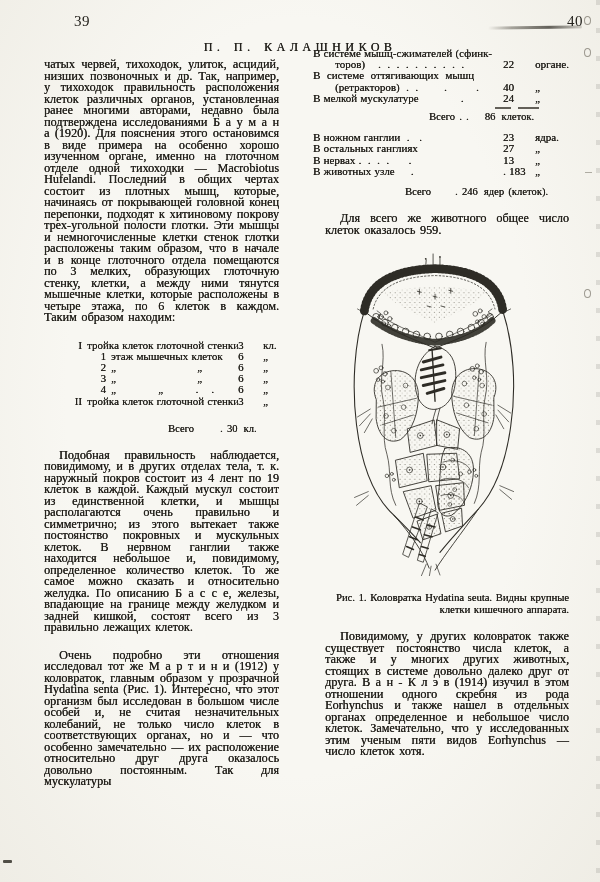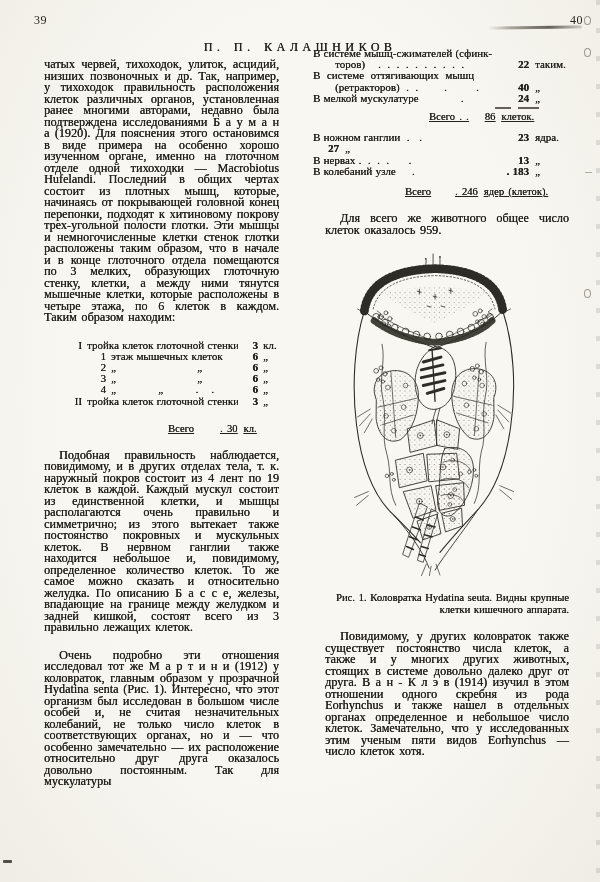--- a/index.html
+++ b/index.html
@@ -9,21 +9,21 @@
     font-family:"Liberation Serif","DejaVu Serif",serif;
     color:#24221d;
     -webkit-font-smoothing:antialiased;
   }
   .page{
     position:relative;width:600px;height:882px;overflow:hidden;
     background:radial-gradient(ellipse at 50% 45%, #f8f7f2 55%, #efede5 100%);
   }
   
   .header{position:absolute;top:10px;left:0;right:0;height:20px;}
-  .pg-num{position:absolute;top:3px;font-size:12px;letter-spacing:.5px;}
+  .pg-num{position:absolute;top:3px;font-size:15px;letter-spacing:.5px;margin-left:40px;}
   .pg-left{left:34px;}
   .pg-right{right:17px;}
   .run-title{
     position:absolute;left:0;right:0;top:2px;text-align:center;
     font-size:12px;letter-spacing:4.5px;word-spacing:2px;
     text-shadow:.25px 0 0 currentColor;
     margin-top:28px;
   }
   
   .smudge{
@@ -50,25 +50,25 @@
   .col p.cont{text-indent:0;}
   
   .tbl{font-size:11px;line-height:11.2px;word-spacing:.5px;text-shadow:.15px 0 0 currentColor;}
   .tbl-left{margin:14px 6px 0 38px;}
   .tbl-right{margin:5px 4px 0 4px;}
   .trow{display:flex;align-items:baseline;}
   .tnum{flex:none;width:16px;text-align:right;padding-right:5px;white-space:pre;}
   .trow.ind .tnum{width:40px;}
   .tlabel{flex:1;white-space:pre;overflow:hidden;}
   .trow.indent .tlabel{padding-left:22px;}
-  .tval{flex:none;width:26px;text-align:right;white-space:pre;font-weight:bold;}
+  .tval{flex:none;width:26px;white-space:pre;}
   .tunit{flex:none;width:46px;padding-left:6px;white-space:pre;}
   .tbl-left .tval{width:20px;}
   .tbl-left .tunit{width:26px;padding-left:5px;}
-  .ttotal{display:flex;align-items:flex-start;font-size:10.6px;line-height:11.2px;text-shadow:.15px 0 0 currentColor;text-decoration:underline;}
+  .ttotal{display:flex;align-items:flex-start;font-size:10.6px;line-height:11.2px;text-shadow:.15px 0 0 currentColor;}
   .ttotal .gap{display:inline-block;}
   .sum-rule{
     height:2px;margin:3px 0 2px 186px;width:44px;
     background:linear-gradient(90deg,rgba(50,46,38,.75) 0 16px,transparent 16px 23px,rgba(50,46,38,.75) 23px 44px);
   }
   
   .figure{margin-top:6px;height:324px;position:relative;}
   .figure svg{display:block;margin:0 auto 0 14px;}
   .fig-caption{
     text-align:right;font-size:10.6px;line-height:11.6px;
@@ -154,21 +154,21 @@
 
     <div class="tbl tbl-right">
       <div class="trow">
         <span class="tlabel">В системе мышц-сжимателей (сфинк-</span>
         <span class="tval"></span>
         <span class="tunit"></span>
       </div>
       <div class="trow indent">
         <span class="tlabel">торов)    .  .  .  .  .  .  .  .  .  .</span>
         <span class="tval">22</span>
-        <span class="tunit">таким.</span>
+        <span class="tunit">органе.</span>
       </div>
       <div class="trow">
         <span class="tlabel">В  системе  оттягивающих  мышц</span>
         <span class="tval"></span>
         <span class="tunit"></span>
       </div>
       <div class="trow indent">
         <span class="tlabel">(ретракторов)  .  .        .         .</span>
         <span class="tval">40</span>
         <span class="tunit">„</span>
@@ -191,30 +191,31 @@
     </div>
 
 
     <div class="tbl tbl-right">
       <div class="trow">
         <span class="tlabel">В ножном ганглии  .   .</span>
         <span class="tval">23</span>
         <span class="tunit">ядра.</span>
       </div>
       <div class="trow">
+        <span class="tlabel">В остальных ганглиях</span>
         <span class="tval">27</span>
         <span class="tunit">„</span>
       </div>
       <div class="trow">
         <span class="tlabel">В нервах .  .  .  .      .</span>
         <span class="tval">13</span>
         <span class="tunit">„</span>
       </div>
       <div class="trow">
-        <span class="tlabel">В колебаний узле     .</span>
+        <span class="tlabel">В животных узле     .</span>
         <span class="tval">. 183</span>
         <span class="tunit">„</span>
       </div>
     </div>
 
     <div class="ttotal" style="margin:9px 0 9px 96px;">
       <span>Всего</span>
       <span class="gap" style="width:24px;"></span>
       <span>. 246</span>
       <span class="gap" style="width:6px;"></span>

